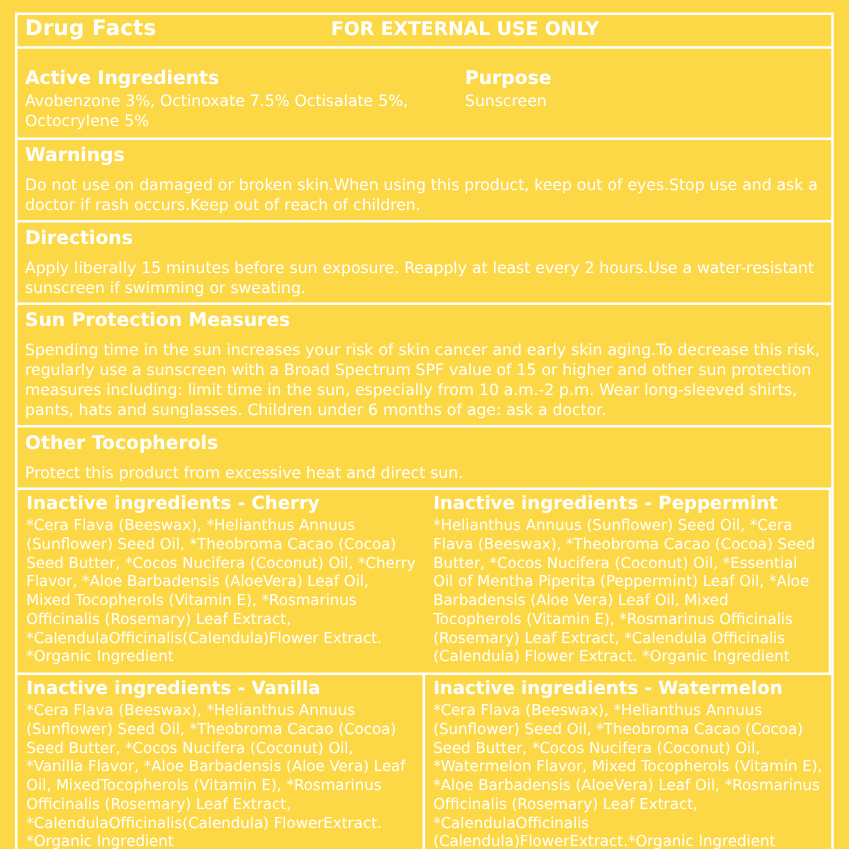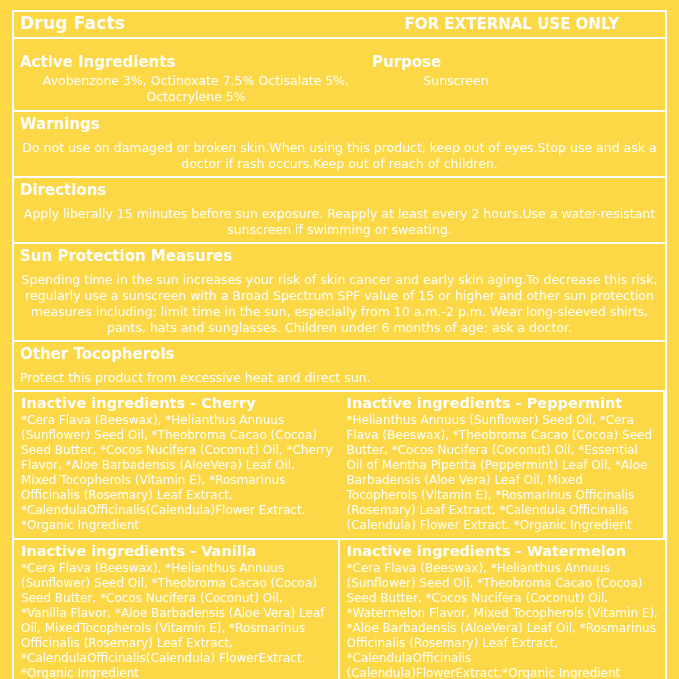--- a/index.html
+++ b/index.html
@@ -32,40 +32,39 @@
     border-bottom: 2px solid #ffffff;
     padding: 1px 6px 4px 6px;
   }
   .df-title {
     font-size: 17px;
     font-weight: bold;
     letter-spacing: 0.2px;
   }
   .df-sub {
     flex: 1;
-    text-align: right;
+    text-align: center;
     font-size: 15px;
     font-weight: bold;
     padding-right: 40px;
   }
   
   .sec {
     border-bottom: 2px solid #ffffff;
     padding: 3px 6px 4px 6px;
   }
   .sec:last-child { border-bottom: none; }
   .sec-title {
     font-size: 15px;
     font-weight: bold;
     white-space: nowrap;
   }
   .sec-body {
     font-size: 12.5px;
     line-height: 1.28;
-    text-align: center;
   }
   .inline-row {
     display: flex;
     align-items: baseline;
     gap: 7px;
     flex-direction: column;
   }
   .inline-row .sec-body { flex: 1; }
 
   

